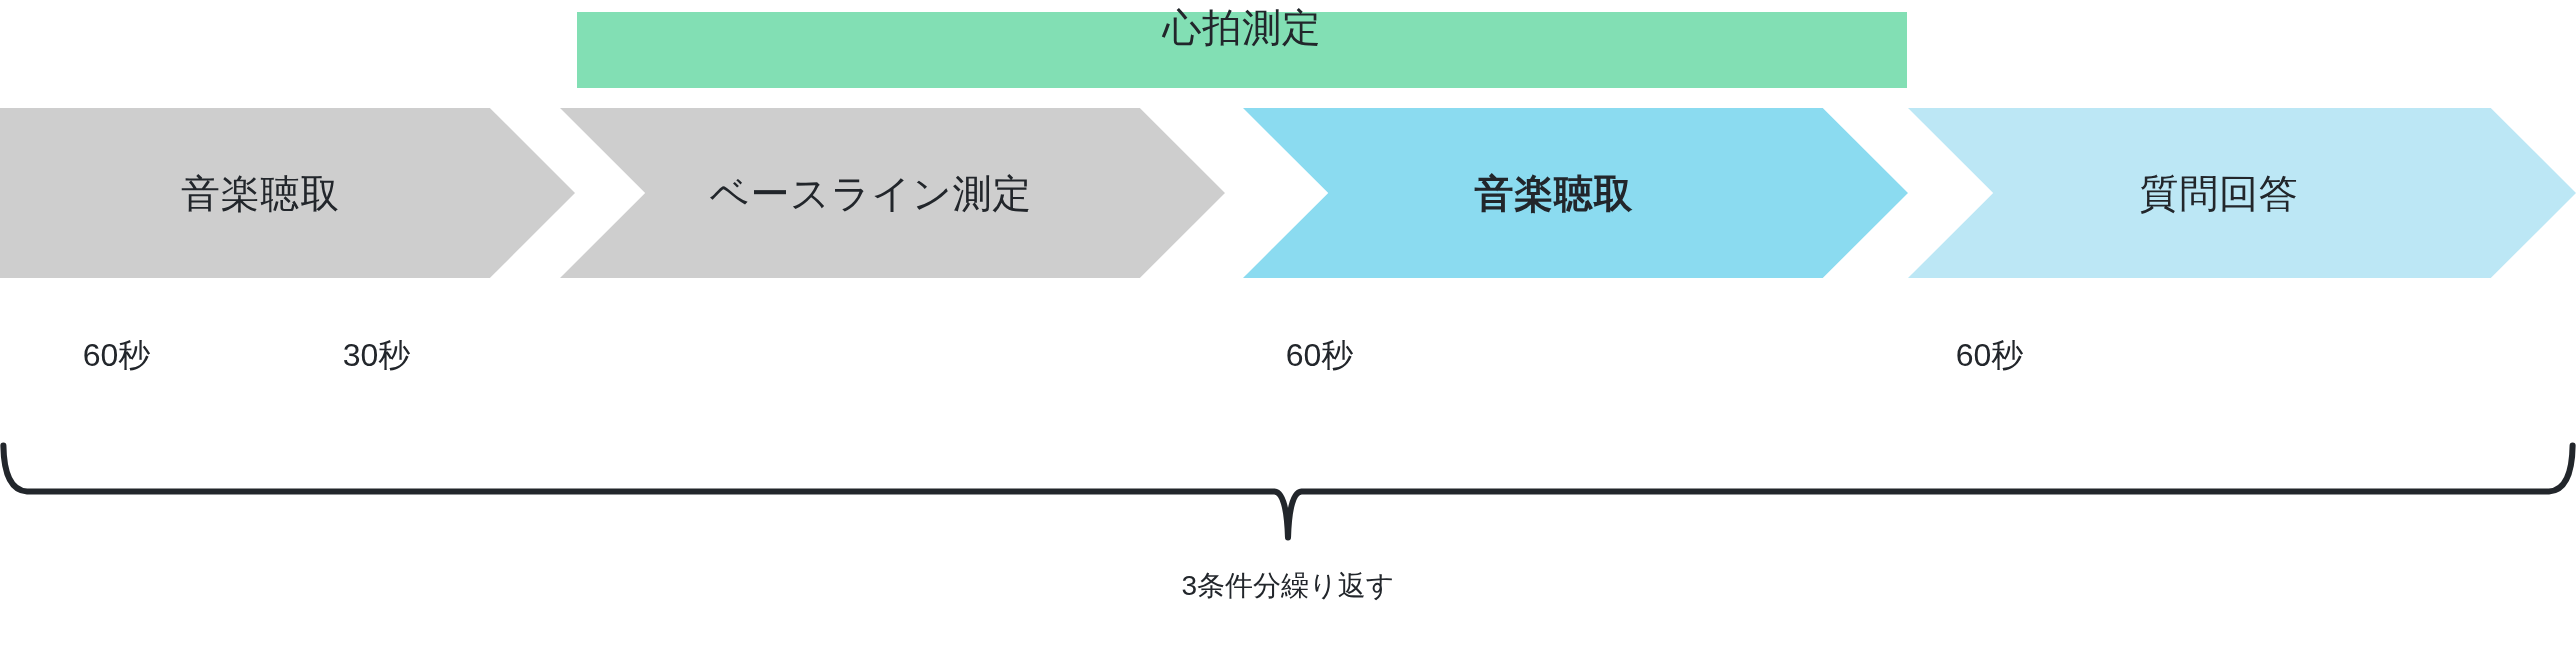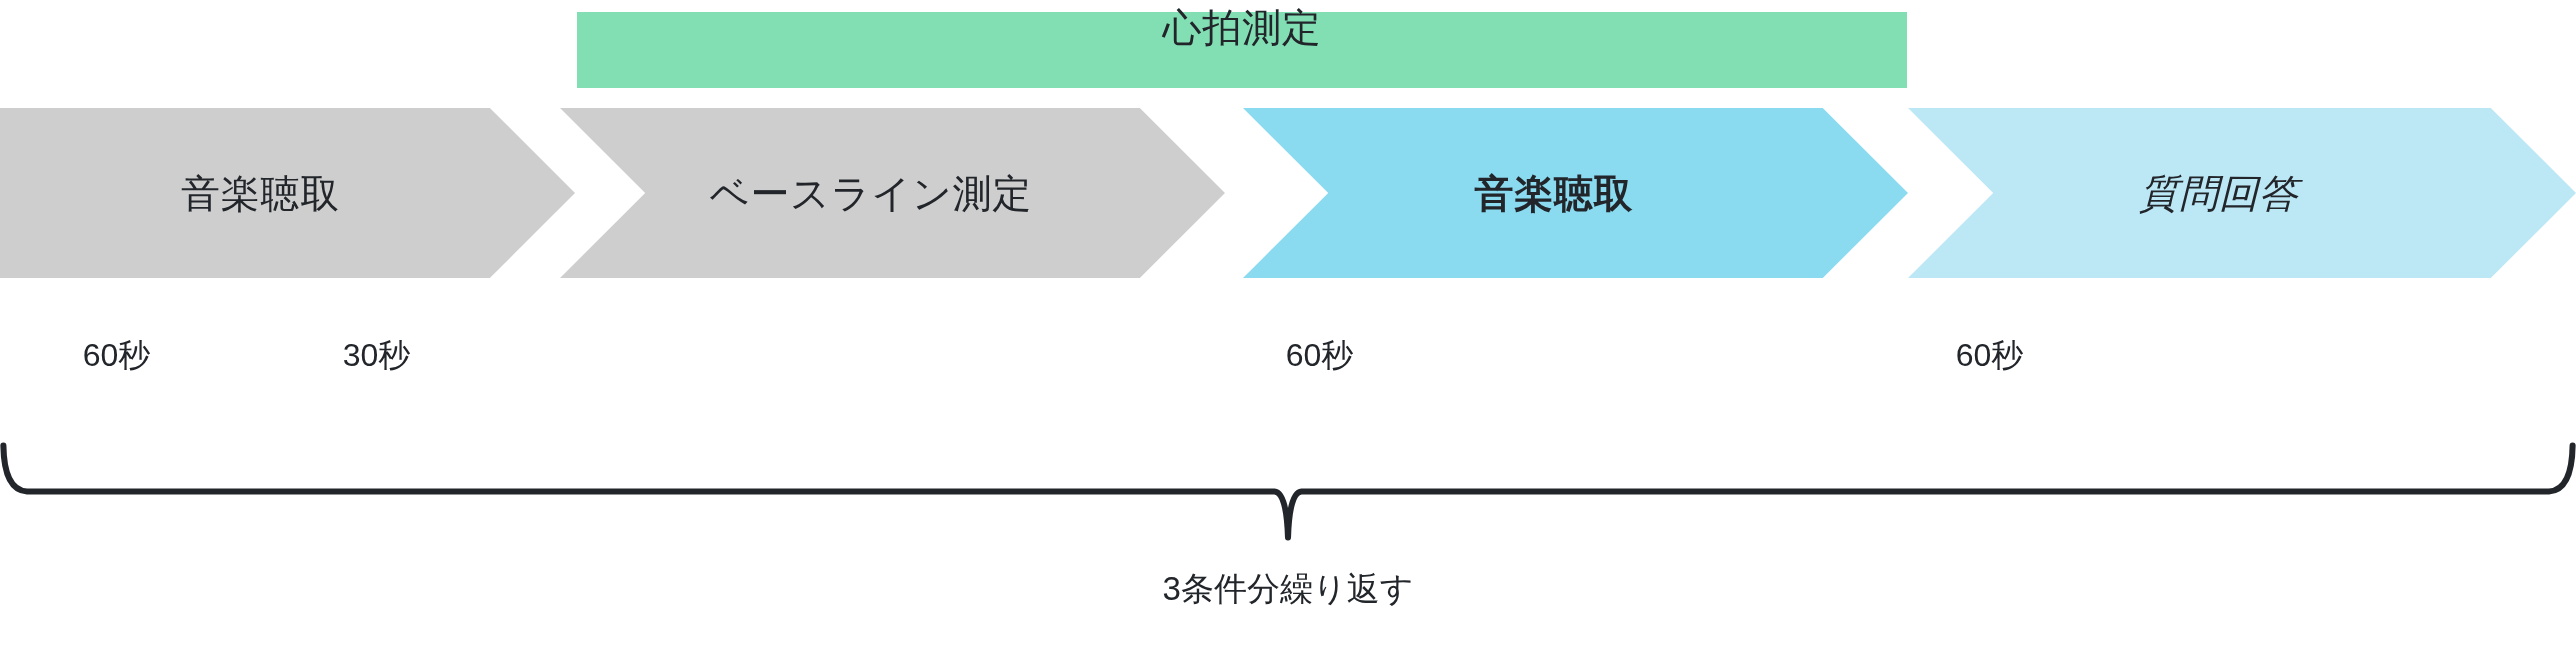--- a/index.html
+++ b/index.html
@@ -79,21 +79,21 @@
 
   
   .arrow-1 { left: 0px;    width: 575px; }
   .arrow-2 { left: 560px;  width: 665px; }
   .arrow-3 { left: 1243px; width: 665px; text-align: center; }
   .arrow-4 { left: 1908px; width: 668px; }
 
   .arrow-1 .arrow-label { transform: translateX(-27px); }
   .arrow-2 .arrow-label { transform: translateX(-21.6px); }
   .arrow-3 .arrow-label { transform: translateX(-21.6px); }
-  .arrow-4 .arrow-label { transform: translateX(-23px); font-style: italic; }
+  .arrow-4 .arrow-label { transform: translateX(-23px); }
 
   
   .durations {
     position: absolute;
     left: 0;
     top: 339px;
     width: 2576px;
     height: 54px;
   }
   .duration {
@@ -119,21 +119,21 @@
     height: 115px;
   }
 
   
   .repeat-caption {
     position: absolute;
     left: 0;
     top: 572px;
     width: 2576px;
     text-align: center;
-    font-size: 33px;
+    font-size: 28px;
     line-height: 1;
     color: #22262b;
     white-space: nowrap;
   }
 </style>
 </head>
 <body style="background: rgb(255, 255, 255);">
 
 <div id="stage">
 

